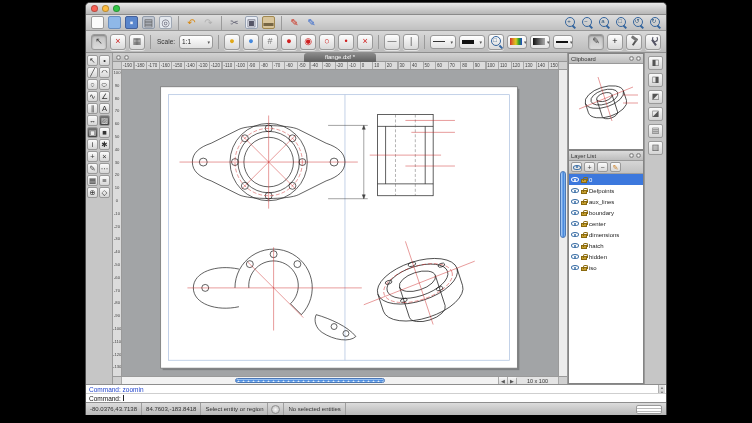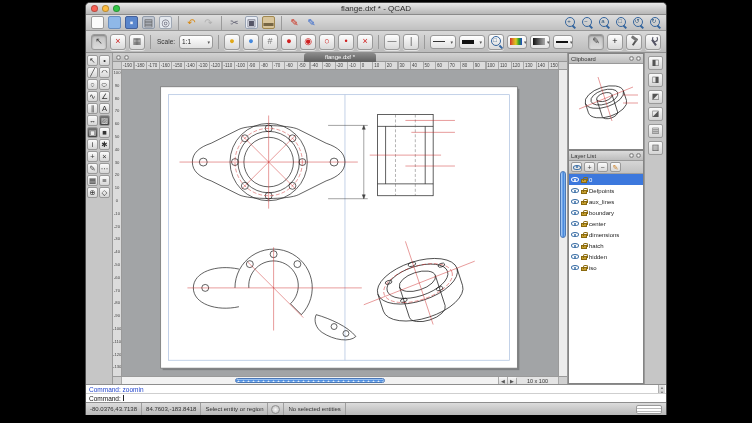--- a/index.html
+++ b/index.html
@@ -155,21 +155,20 @@
 <body>
 
 <div class="desktop">
 
   <div class="titlebar">
     <div class="lights">
       <div class="light" style="background:#f96256;"></div>
       <div class="light" style="background:#fdbc40;"></div>
       <div class="light" style="background:#33c748;"></div>
     </div>
-    <div class="title">flange.dxf * - QCAD</div>
   </div>
 
   <div class="toolbar1">
       <div class="tbi" style="background: rgb(250, 250, 250); border: 1px solid rgb(153, 153, 153);"></div>
       <div class="tbi" style="background: rgb(143, 184, 232); border: 1px solid rgb(106, 143, 192);"></div>
       <div class="tbi" style="background: rgb(90, 134, 204); border: 1px solid rgb(68, 96, 154);">
         <span class="glyph" style="color: rgb(232, 238, 248);">▪</span>
       </div>
       <div class="tbi" style="background: rgb(194, 200, 210); border: 1px solid rgb(144, 154, 168);">
         <span class="glyph" style="color: rgb(85, 85, 85);">▤</span>

